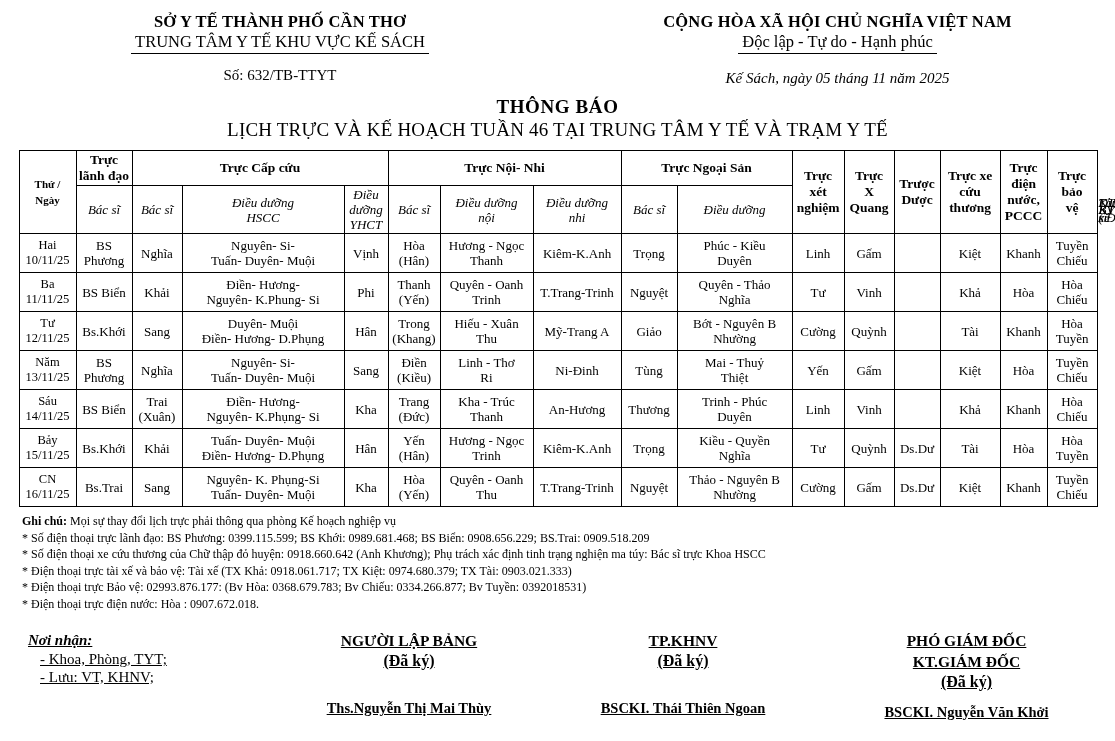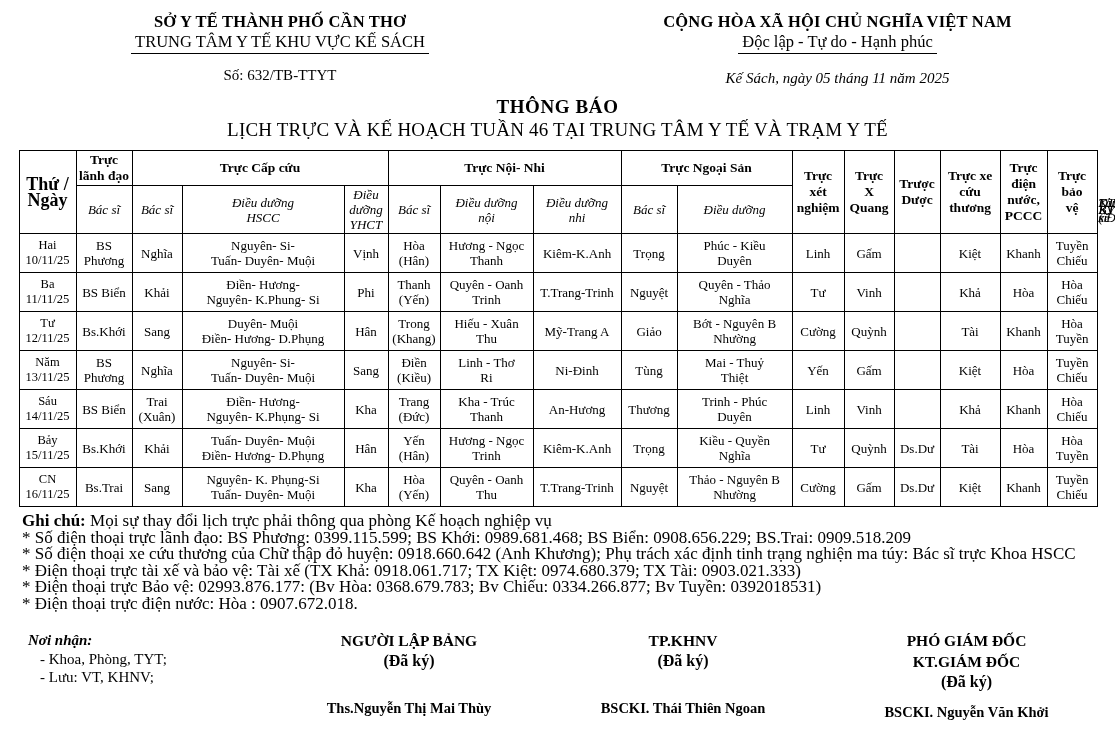--- a/index.html
+++ b/index.html
@@ -103,21 +103,21 @@
     line-height: 16px;
   }
   table.sched th.sub {
     font-weight: normal;
     font-style: italic;
     font-size: 13px;
     line-height: 15px;
   }
   table.sched th.daycol {
     font-weight: bold;
-    font-size: 18px;
+    font-size: 11px;
     line-height: 16px;
   }
   table.sched td.day {
     font-size: 12.5px;
     line-height: 15px;
   }
   table.sched td.cell {
     font-size: 13px;
     line-height: 15px;
     height: 36px;
@@ -138,31 +138,32 @@
   col.c-ktv   { width: 52px; }
   col.c-xq    { width: 50px; }
   col.c-duoc  { width: 46px; }
   col.c-xe    { width: 60px; }
   col.c-dn    { width: 47px; }
   col.c-bv    { width: 50px; }
 
   
   .notes {
     margin: 6px 0 12px 22px;
-    font-size: 17px;
+    font-size: 12px;
     line-height: 16.5px;
   }
   .notes .n-line { white-space: nowrap; }
   .notes b { font-weight: bold; }
 
   
   .signs {
     display: flex;
     margin-top: 18px;
     width: 1115px;
+    text-decoration: underline;
   }
   .sig-col {
     text-align: center;
   }
   .sig-recv {
     width: 270px;
     text-align: left;
     padding-left: 28px;
     box-sizing: border-box;
   }

